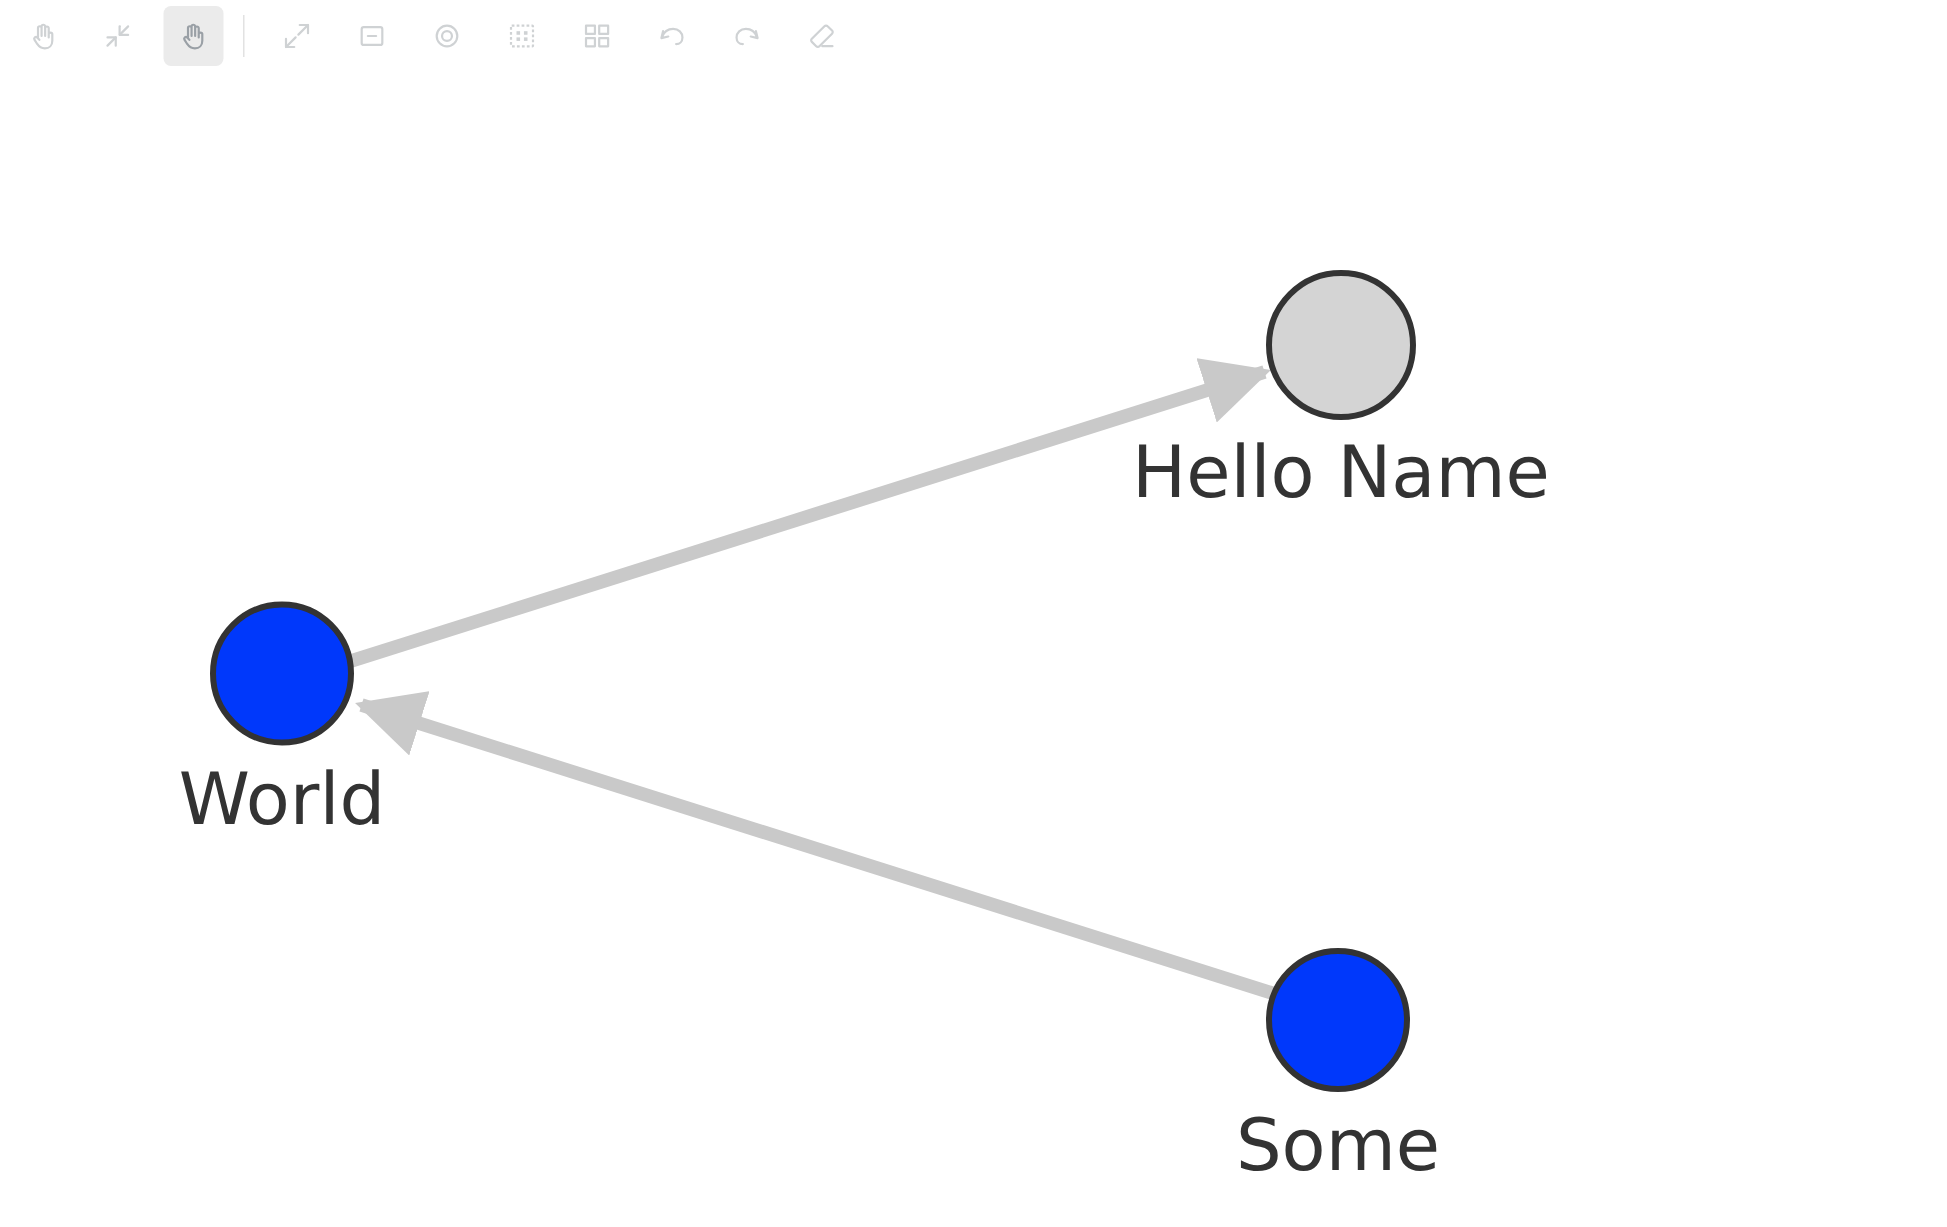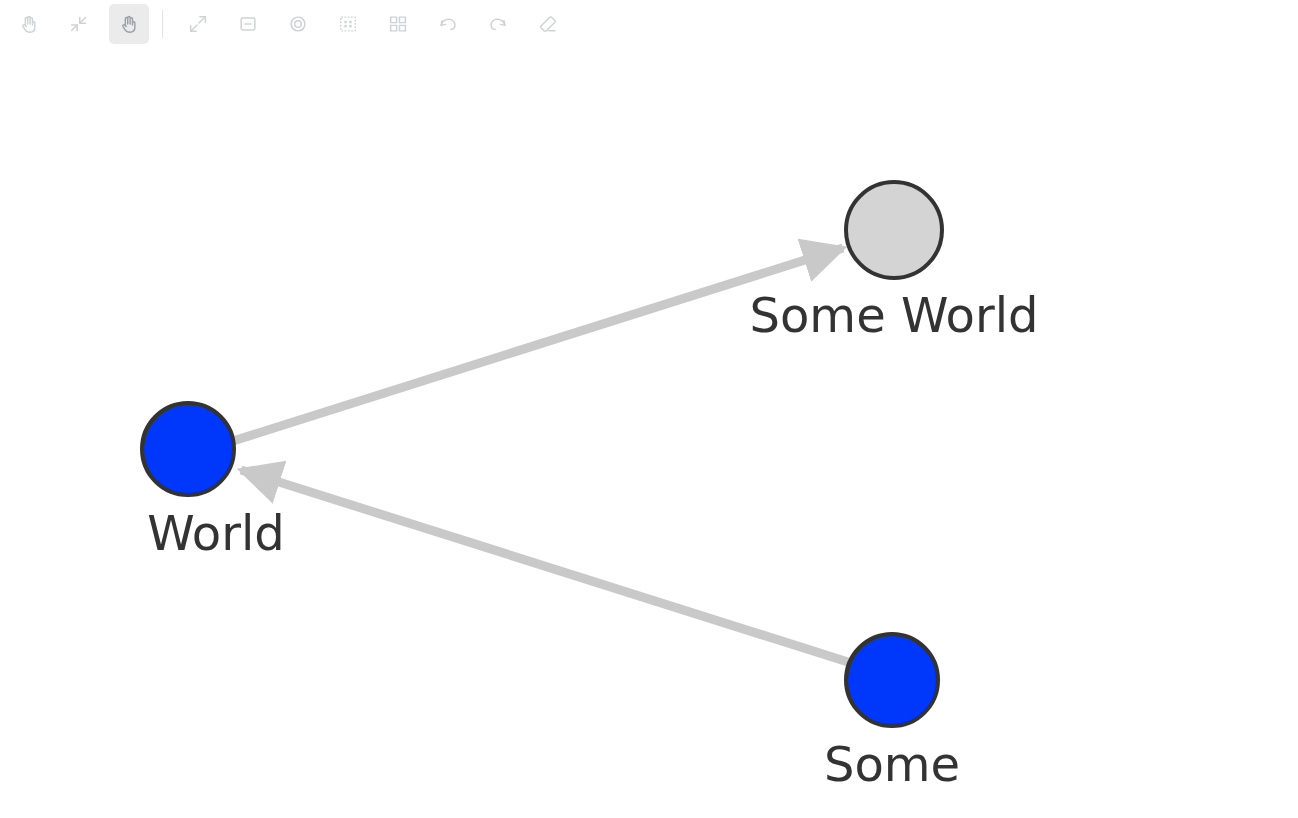--- a/index.html
+++ b/index.html
@@ -183,17 +183,17 @@
         <line x1="233" y1="441" x2="843" y2="248" stroke="#c9c9c9" stroke-width="9" marker-end="url(#arrow)"></line>
         <line x1="848" y1="662" x2="241" y2="470" stroke="#c9c9c9" stroke-width="9" marker-end="url(#arrow)"></line>
       </g>
     <g id="nodes-layer">
         <circle cx="894" cy="230" r="48" fill="#d4d4d4" stroke="#333333" stroke-width="4"></circle>
         <circle cx="188" cy="449" r="46" fill="#0038fb" stroke="#333333" stroke-width="4"></circle>
         <circle cx="892" cy="680" r="46" fill="#0038fb" stroke="#333333" stroke-width="4"></circle>
       </g>
   </svg>
   <div id="labels-layer">
-      <div class="node-label" style="left: 894px; top: 291px; color: rgb(51, 51, 51); font-size: 48px;">Some World</div>
-      <div class="node-label" style="left: 188px; top: 509px; color: rgb(51, 51, 51); font-size: 48px; margin-left: 28px;">World</div>
+      <div class="node-label" style="left: 894px; top: 291px; color: rgb(51, 51, 51); font-size: 48px;">Hello Name</div>
+      <div class="node-label" style="left: 188px; top: 509px; color: rgb(51, 51, 51); font-size: 48px;">World</div>
       <div class="node-label" style="left: 892px; top: 740px; color: rgb(51, 51, 51); font-size: 48px;">Some</div>
     </div>
 </div>
 
 </body></html>

